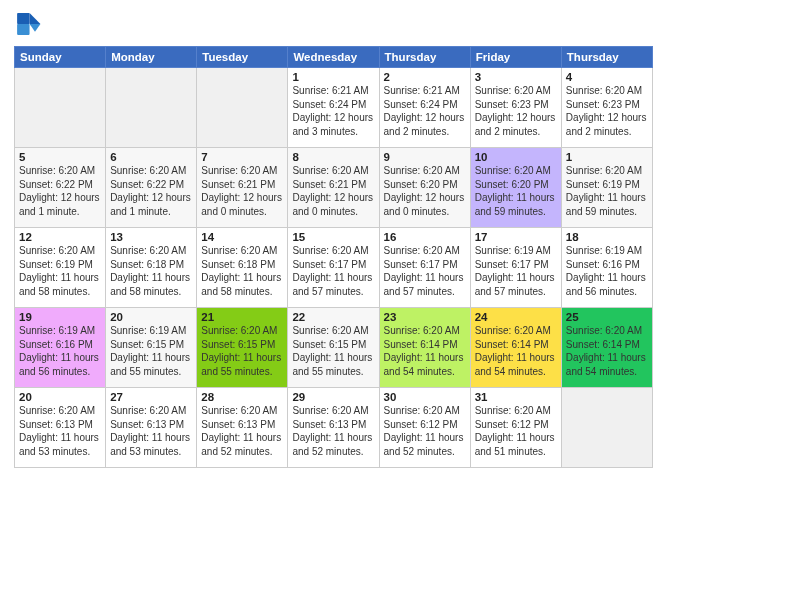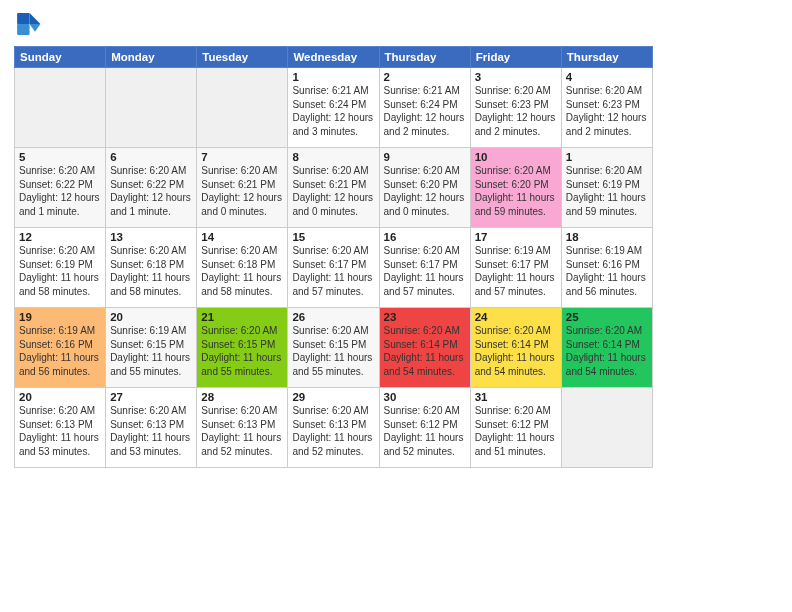--- a/index.html
+++ b/index.html
@@ -187,21 +187,21 @@
 Daylight: 12 hours
 and 0 minutes.</div>
           </td>
           <td style="background: rgb(247, 247, 247);">
             <div class="day-num">9</div>
             <div class="day-info">Sunrise: 6:20 AM
 Sunset: 6:20 PM
 Daylight: 12 hours
 and 0 minutes.</div>
           </td>
-          <td style="background: #f9a8d4; margin-top: 40px;">
+          <td style="background: #c4b5fd; margin-top: 40px;">
             <div class="day-num">10</div>
             <div class="day-info">Sunrise: 6:20 AM
 Sunset: 6:20 PM
 Daylight: 11 hours
 and 59 minutes.</div>
           </td>
           <td style="background: rgb(247, 247, 247);">
             <div class="day-num">1</div>
             <div class="day-info">Sunrise: 6:20 AM
 Sunset: 6:19 PM
@@ -254,21 +254,21 @@
           </td>
           <td>
             <div class="day-num">18</div>
             <div class="day-info">Sunrise: 6:19 AM
 Sunset: 6:16 PM
 Daylight: 11 hours
 and 56 minutes.</div>
           </td>
         </tr>
         <tr>
-          <td style="background: #fdba74;">
+          <td style="background: #f0abfc;">
             <div class="day-num">19</div>
             <div class="day-info">Sunrise: 6:19 AM
 Sunset: 6:16 PM
 Daylight: 11 hours
 and 56 minutes.</div>
           </td>
           <td style="background: rgb(247, 247, 247);">
             <div class="day-num">20</div>
             <div class="day-info">Sunrise: 6:19 AM
 Sunset: 6:15 PM
@@ -276,27 +276,27 @@
 and 55 minutes.</div>
           </td>
           <td style="background: #84cc16;">
             <div class="day-num">21</div>
             <div class="day-info">Sunrise: 6:20 AM
 Sunset: 6:15 PM
 Daylight: 11 hours
 and 55 minutes.</div>
           </td>
           <td style="background: rgb(247, 247, 247);">
-            <div class="day-num">26</div>
+            <div class="day-num">22</div>
             <div class="day-info">Sunrise: 6:20 AM
 Sunset: 6:15 PM
 Daylight: 11 hours
 and 55 minutes.</div>
           </td>
-          <td style="background: #ef4444;">
+          <td style="background: #bef264;">
             <div class="day-num">23</div>
             <div class="day-info">Sunrise: 6:20 AM
 Sunset: 6:14 PM
 Daylight: 11 hours
 and 54 minutes.</div>
           </td>
           <td style="background: #fde047;">
             <div class="day-num">24</div>
             <div class="day-info">Sunrise: 6:20 AM
 Sunset: 6:14 PM

